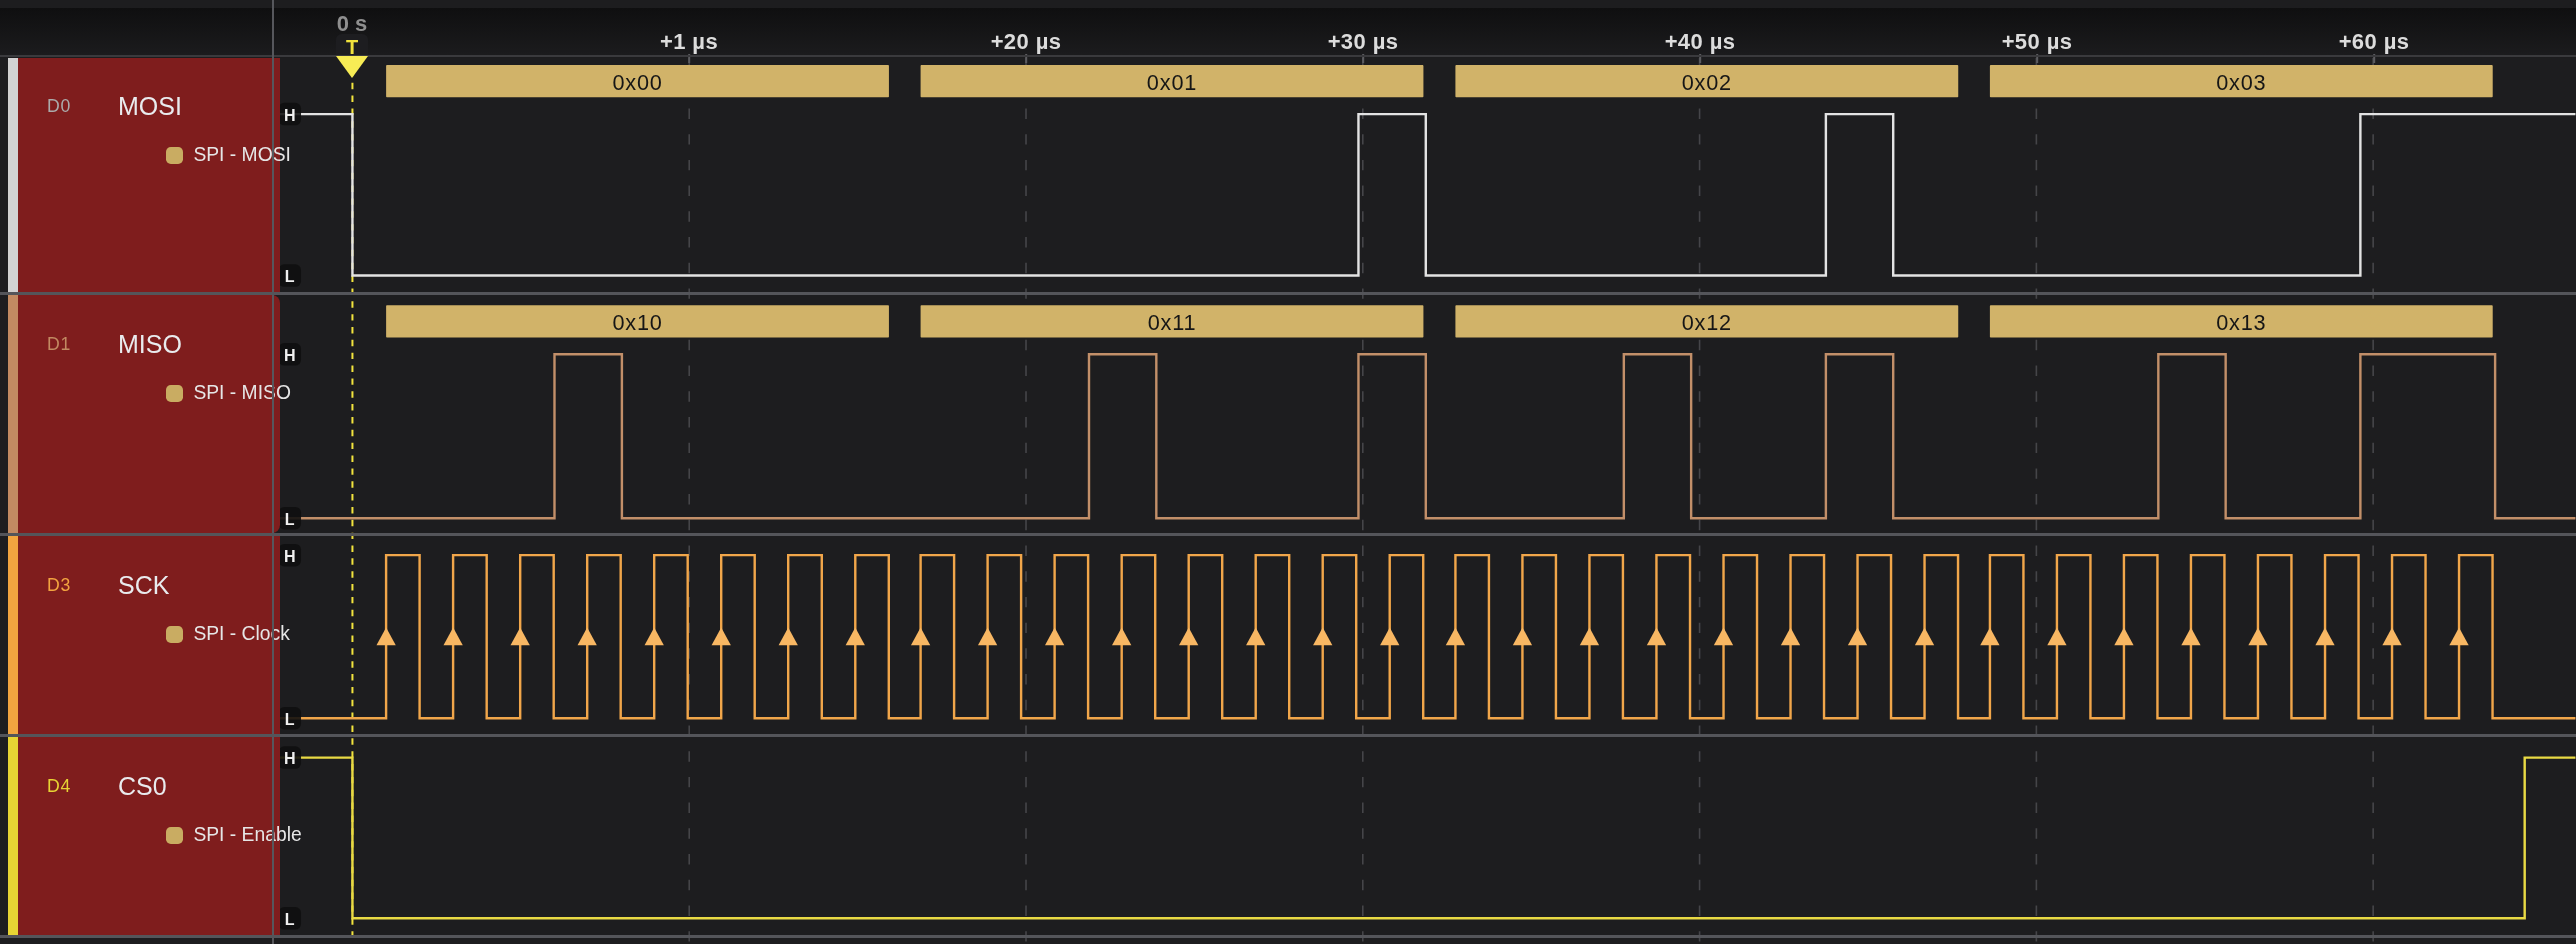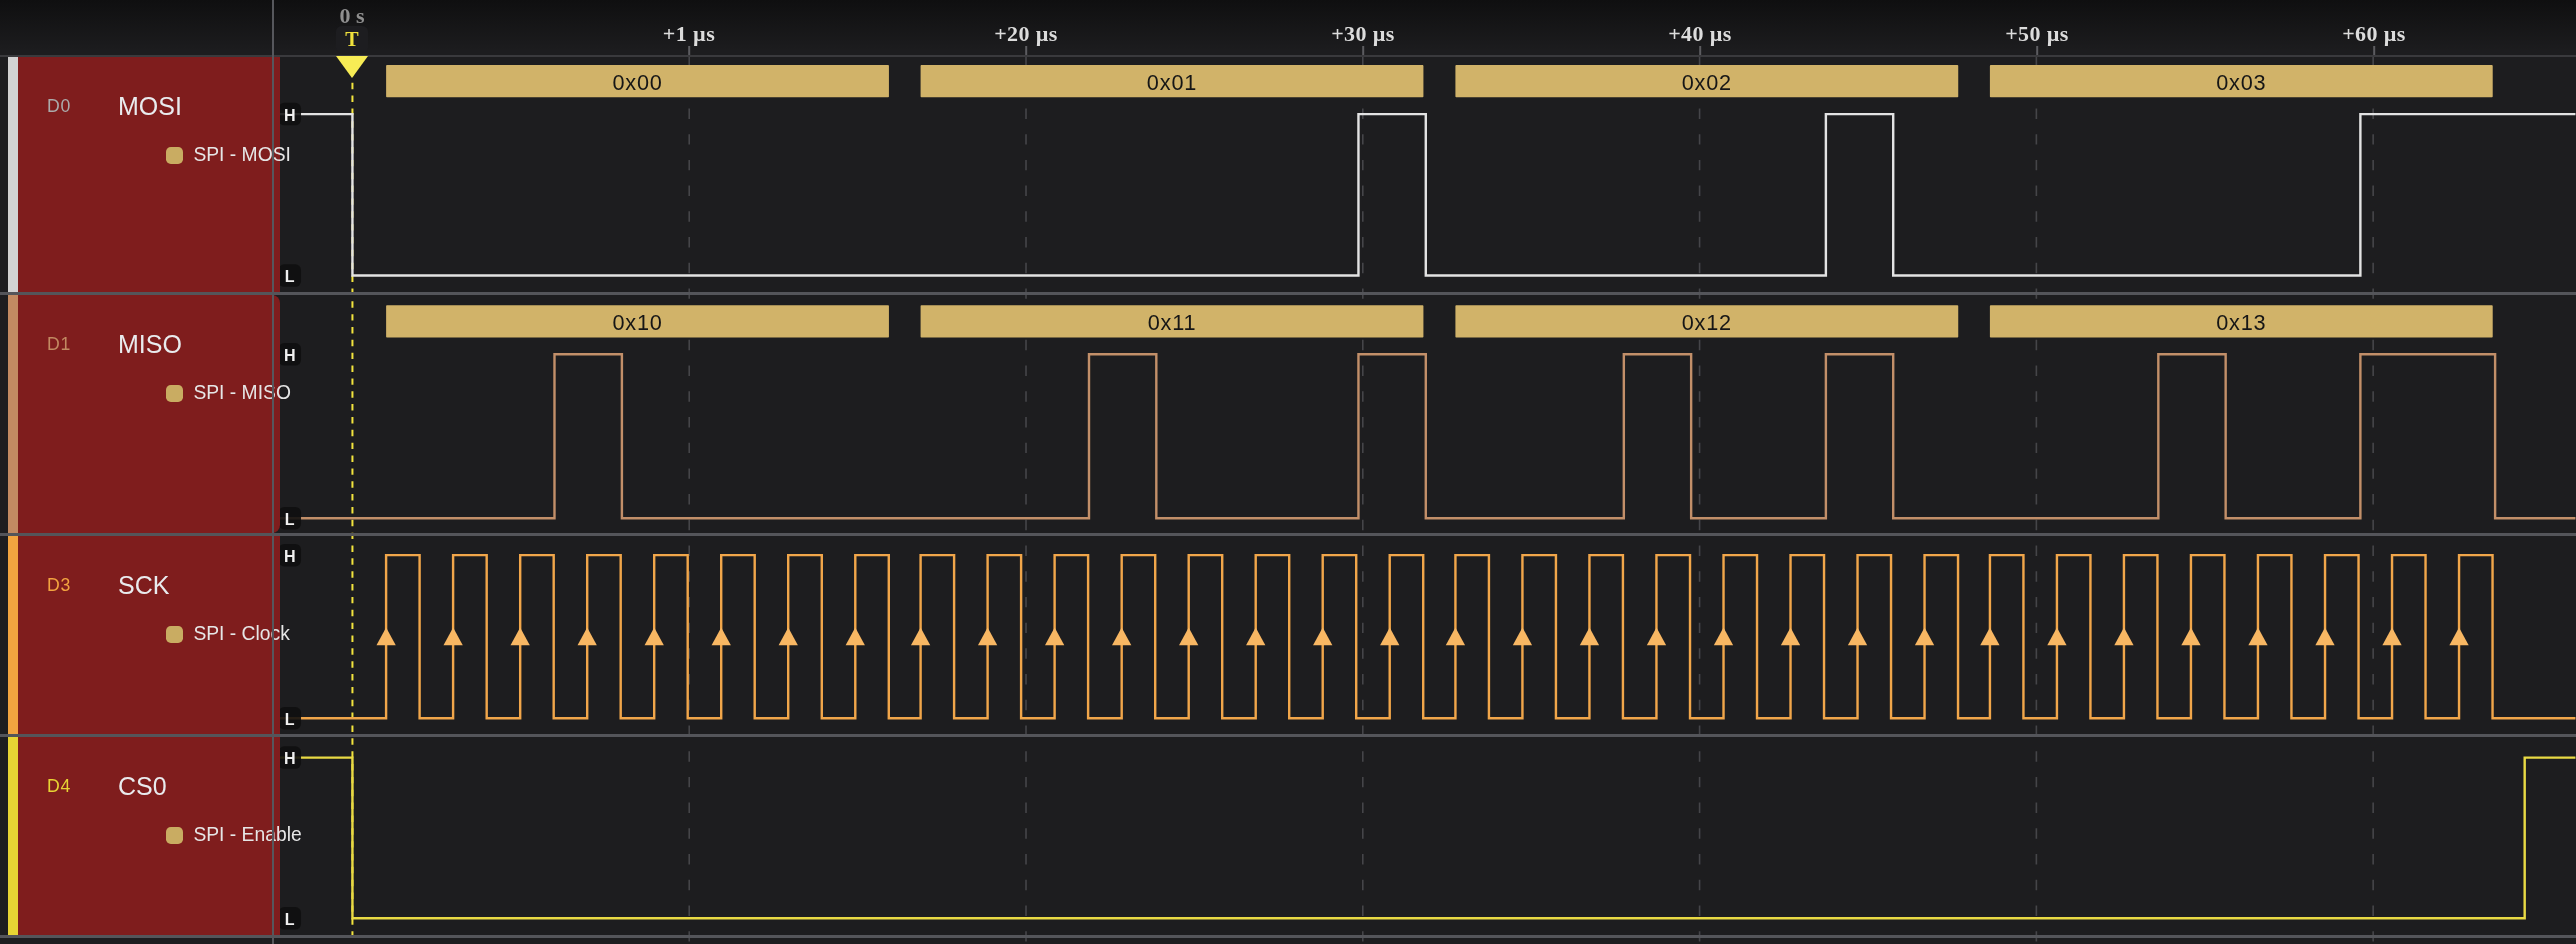--- a/index.html
+++ b/index.html
@@ -1,20 +1,20 @@
 <!DOCTYPE html>
 <html style="font-size:13px"><head>
 <meta charset="utf-8">
 <style>
   html,body{margin:0;padding:0;background:#19191b;}
   #stage{position:relative;width:2576px;height:944px;background:#1d1d1f;overflow:hidden;
          font-family:"Liberation Sans",sans-serif;}
   
-  #ruler{position:absolute;left:0;top:0;width:2576px;height:50px;z-index:5;
-         background:linear-gradient(#0f0f10,#1c1c1e);font-family:Liberation Serif, serif;}
+  #ruler{position:absolute;left:0;top:8px;width:2576px;height:50px;z-index:5;
+         background:linear-gradient(#0f0f10,#1c1c1e);}
   #ruler-border{position:absolute;left:0;top:55px;width:2576px;height:2.4px;background:#3a3a3d;z-index:5;}
   .tick{position:absolute;top:0;height:55px;}
   .tick-label{position:absolute;top:21px;transform:translateX(-50%);color:#dcdcdc;
               font-size:22px;font-weight:700;white-space:nowrap;letter-spacing:0.4px;}
   .tick-mark{position:absolute;top:46px;width:1.6px;height:8.8px;background:#5c5c60;transform:translateX(-0.8px);}
   #origin-label{position:absolute;top:3.2px;transform:translateX(-50%);color:#8f8f8f;
                 font-size:22px;font-weight:700;white-space:nowrap;z-index:6;}
   #trigger-badge{position:absolute;top:26px;width:32px;height:26.5px;transform:translateX(-50%);
                  background:#1d1d20;border-radius:5.6px;color:#f0e23c;font-size:20px;font-weight:700;
                  display:flex;align-items:center;justify-content:center;z-index:7;}

